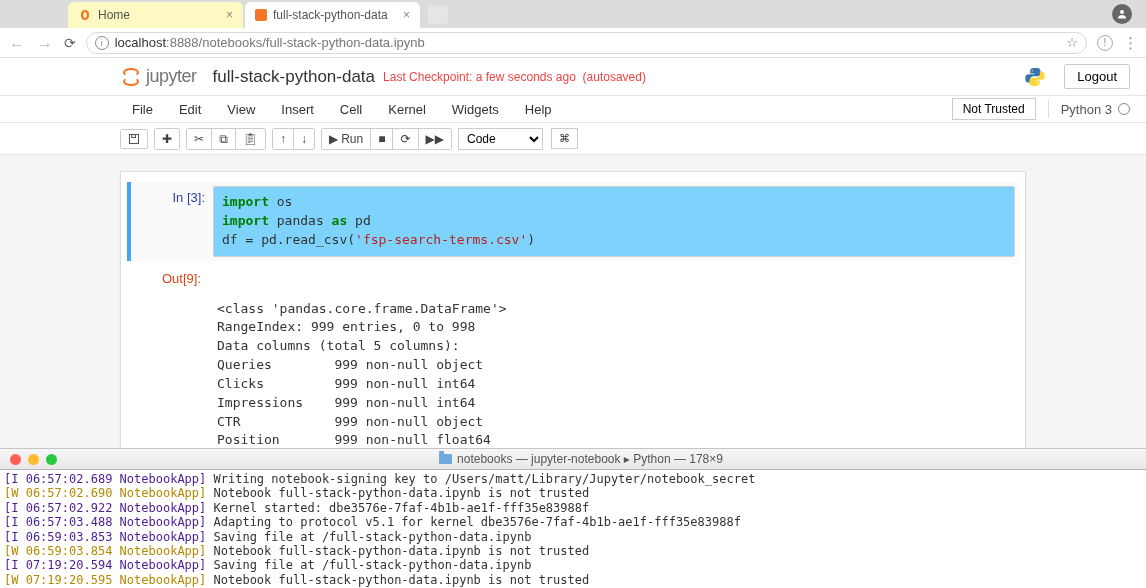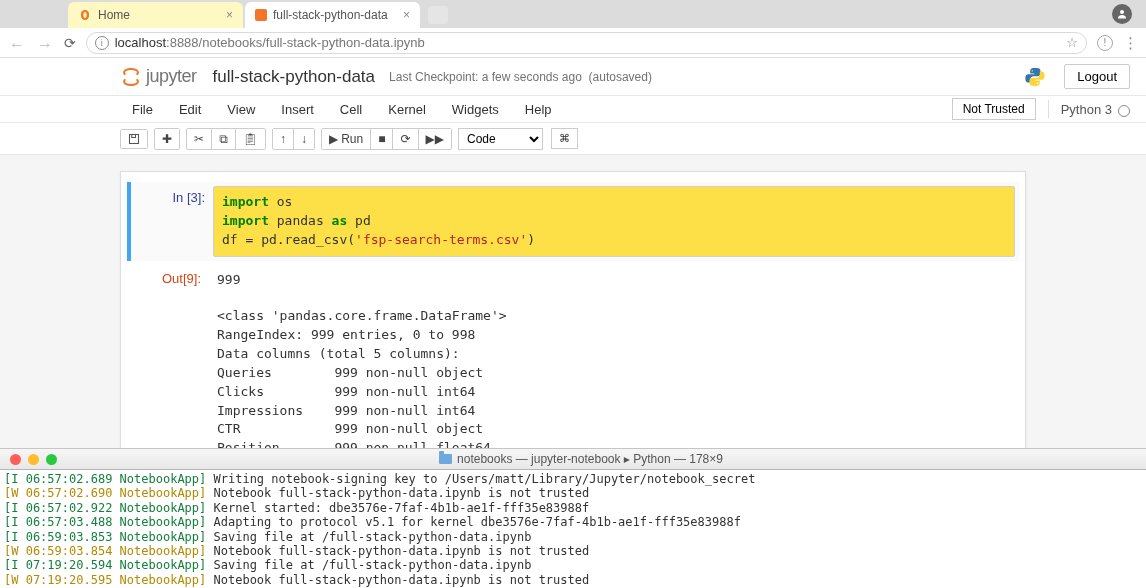--- a/index.html
+++ b/index.html
@@ -27,63 +27,63 @@
 
 .jup-wrap { background: #fff; }
 .jup-header { display: flex; align-items: center; padding: 6px 16px 6px 120px; gap: 8px; }
 .jup-logo { display: flex; align-items: center; gap: 4px; }
 .jup-logo-icon { width: 22px; height: 22px; position: relative; }
 .jup-logo-icon::before, .jup-logo-icon::after { content: ""; position: absolute; left: 3px; right: 3px; height: 5px; border-radius: 50%; border: 2px solid #f37626; }
 .jup-logo-icon::before { top: 2px; border-bottom-color: transparent; }
 .jup-logo-icon::after { bottom: 2px; border-top-color: transparent; }
 .jup-word { font-size: 18px; color: #757575; letter-spacing: -0.5px; }
 .nb-name { font-size: 17px; color: #333; margin-left: 8px; }
-.checkpoint { font-size: 12px; color: #737373; margin-left: 6px; }
+.checkpoint { font-size: 12px; color: #ef4444; margin-left: 0; }
 .py-badge { margin-left: auto; width: 22px; height: 22px; }
 .logout-btn { border: 1px solid #ccc; background: #fff; padding: 4px 12px; font-size: 13px; border-radius: 2px; margin-left: 10px; }
 
 .menubar { display: flex; align-items: center; padding: 0 16px 0 120px; height: 28px; border-top: 1px solid #e7e7e7; border-bottom: 1px solid #e7e7e7; font-size: 13px; color: #333; gap: 2px; }
 .menubar .mi { padding: 4px 12px; }
 .kernel-right { margin-left: auto; display: flex; align-items: center; gap: 12px; }
 .trust-btn { border: 1px solid #ccc; padding: 3px 10px; font-size: 12px; background: #fff; }
-.kernel-name { font-size: 13px; color: #555; display: flex; align-items: flex-end; gap: 6px; }
+.kernel-name { font-size: 13px; color: #555; display: flex; align-items: center; gap: 6px; }
 .kernel-dot { width: 12px; height: 12px; border: 1.5px solid #888; border-radius: 50%; }
 .divider-v { width: 1px; height: 18px; background: #ddd; }
 
 .toolbar { display: flex; align-items: center; padding: 4px 16px 4px 120px; height: 32px; border-bottom: 1px solid #e7e7e7; gap: 0; }
 .tb-group { display: flex; border: 1px solid #ccc; border-radius: 2px; margin-right: 6px; }
 .tb-btn { padding: 3px 7px; font-size: 12px; color: #444; background: #fff; border-right: 1px solid #ccc; display: flex; align-items: center; gap: 3px; }
 .tb-btn:last-child { border-right: none; }
 .cell-type { border: 1px solid #ccc; height: 22px; font-size: 12px; padding: 0 4px; width: 85px; background: #fff; }
 .cmd-btn { margin-left: 8px; border: 1px solid #ccc; padding: 3px 7px; background: #fff; font-size: 11px; }
 
 
 .nb-body { background: #f5f5f5; padding: 16px 120px 0 120px; height: 336px; overflow: hidden; }
 .nb-panel { background: #fff; border: 1px solid #ddd; box-shadow: 0 1px 3px rgba(0,0,0,0.05); padding: 10px 6px; }
 .cell { display: flex; padding: 4px; margin-bottom: 2px; }
 .cell.selected { border-left: 4px solid #42A5F5; background: #fafafa; }
 .prompt { width: 78px; text-align: right; padding-right: 8px; font-family: Liberation Sans, sans-serif; font-size: 13px; color: #303F9F; flex-shrink: 0; padding-top: 4px; }
 .prompt.out { color: #D84315; }
 .cell-input { flex: 1; border: 1px solid #cfcfcf; background: #f7f7f7; border-radius: 2px; padding: 6px 8px; font-family: "Menlo", "Monaco", monospace; font-size: 13px; line-height: 1.45; white-space: pre; }
-.cell.selected .cell-input { background: #fde047; }
+.cell.selected .cell-input { background: #7dd3fc; }
 .cell-output { flex: 1; padding: 4px 8px; font-family: "Menlo", "Monaco", monospace; font-size: 13px; line-height: 1.45; white-space: pre; }
 .kw { color: #008000; font-weight: bold; }
 .str { color: #BA2121; }
 
 
 .term-titlebar { position: absolute; left: 0; right: 0; top: 448px; height: 22px; background: linear-gradient(#f6f6f6, #e8e8e8); border-top: 1px solid #c5c5c5; border-bottom: 1px solid #b5b5b5; display: flex; align-items: center; font-size: 12px; color: #555; }
 .traffic { display: flex; gap: 7px; padding-left: 10px; }
 .tl { width: 11px; height: 11px; border-radius: 50%; }
 .tl.r { background: #ff5f57; } .tl.y { background: #febc2e; } .tl.g { background: #28c840; }
 .term-title { position: absolute; left: 16px; right: 0; text-align: center; display: flex; justify-content: center; align-items: center; gap: 5px; pointer-events: none; }
 .folder-icon { width: 13px; height: 10px; background: #6fa8dc; border-radius: 1px; position: relative; }
 .folder-icon::before { content: ""; position: absolute; top: -3px; left: 0; width: 5px; height: 3px; background: #6fa8dc; border-radius: 1px 1px 0 0; }
 .term-body { position: absolute; left: 0; right: 0; top: 470px; bottom: 0; background: #fff; font-family: "Menlo", "Monaco", monospace; font-size: 12px; line-height: 1.2; padding: 2px 4px; overflow: hidden; }
 .term-line { white-space: pre; }
-.ts-i { color: #15803d; }
+.ts-i { color: #4c1d95; }
 .ts-w { color: #b58900; }
 </style>
 </head>
 <body>
 
 <div class="tab-strip">
   <div class="tab">
     <span class="favicon">
         <span class="jup-logo-icon" style="width:14px;height:14px;"></span>
       </span>
@@ -190,21 +190,20 @@
     <div class="nb-panel">
       <div class="cell selected">
         <div class="prompt">In [3]:</div>
         <div class="cell-input"><span class="kw">import</span><span> os</span>
 <span class="kw">import</span><span> pandas </span><span class="kw">as</span><span> pd</span>
 <span>df = pd.read_csv(</span><span class="str">'fsp-search-terms.csv'</span><span>)</span></div>
       </div>
 
       <div class="cell">
         <div class="prompt out">Out[9]:</div>
-        <div class="cell-output">999</div>
       </div>
 
       <div class="cell">
         <div class="prompt"></div>
         <div class="cell-output">&lt;class 'pandas.core.frame.DataFrame'&gt;
 RangeIndex: 999 entries, 0 to 998
 Data columns (total 5 columns):
 Queries        999 non-null object
 Clicks         999 non-null int64
 Impressions    999 non-null int64

